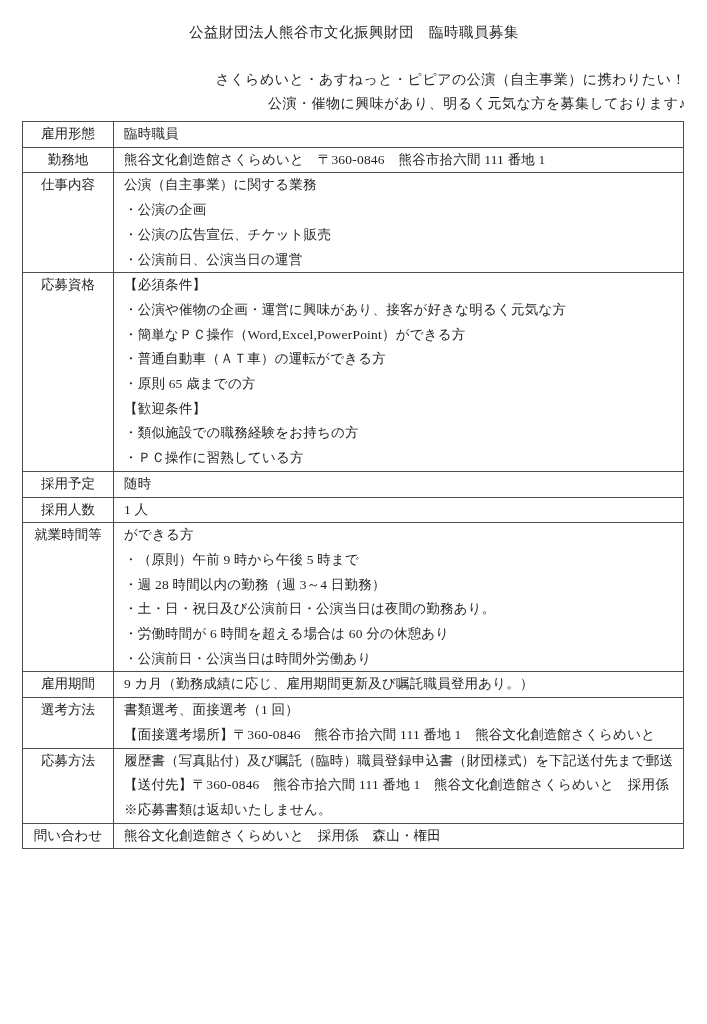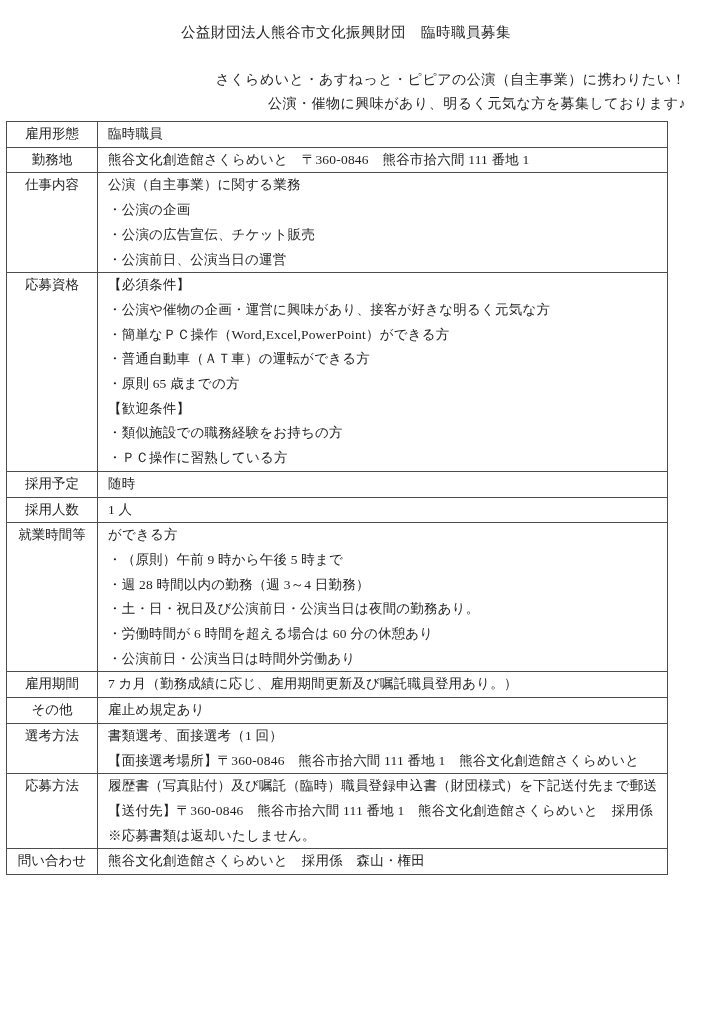--- a/index.html
+++ b/index.html
@@ -10,21 +10,21 @@
   * { margin: 0; padding: 0; box-sizing: border-box; }
   html, body {
     width: 707px; height: 1024px;
     background: var(--bg);
     overflow: hidden;
     font-family: "Liberation Serif", "DejaVu Serif", serif;
     color: var(--text);
   }
   .doc {
     width: 707px; height: 1024px;
-    padding: 22px 21px 0 6px;
+    padding: 22px 21px 0 22px;
   }
   .doc-title {
     text-align: center;
     font-size: 14.5px;
     line-height: 20px;
     letter-spacing: 0.5px;
     margin-bottom: 26px;
   }
   .doc-subtitle {
     text-align: right;
@@ -122,27 +122,21 @@
             <div class="line">・（原則）午前 9 時から午後 5 時まで</div>
             <div class="line">・週 28 時間以内の勤務（週 3～4 日勤務）</div>
             <div class="line">・土・日・祝日及び公演前日・公演当日は夜間の勤務あり。</div>
             <div class="line">・労働時間が 6 時間を超える場合は 60 分の休憩あり</div>
             <div class="line">・公演前日・公演当日は時間外労働あり</div>
           </td>
         </tr>
         <tr>
           <th>雇用期間</th>
           <td>
-            <div class="line">7 カ月（勤務成績に応じ、雇用期間更新及び嘱託職員登用あり。）</div>
-          </td>
-        </tr>
-        <tr>
-          <th>その他</th>
-          <td>
-            <div class="line">雇止め規定あり</div>
+            <div class="line">9 カ月（勤務成績に応じ、雇用期間更新及び嘱託職員登用あり。）</div>
           </td>
         </tr>
         <tr>
           <th>選考方法</th>
           <td>
             <div class="line">書類選考、面接選考（1 回）</div>
             <div class="line">【面接選考場所】〒360-0846　熊谷市拾六間 111 番地 1　熊谷文化創造館さくらめいと</div>
           </td>
         </tr>
         <tr>

